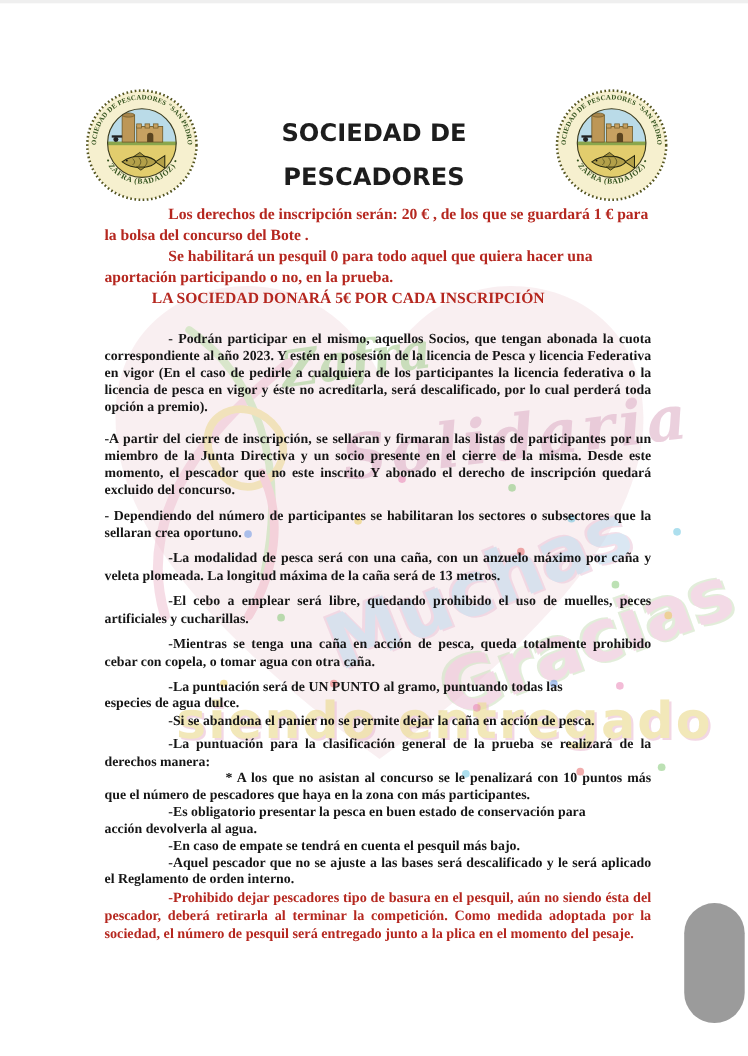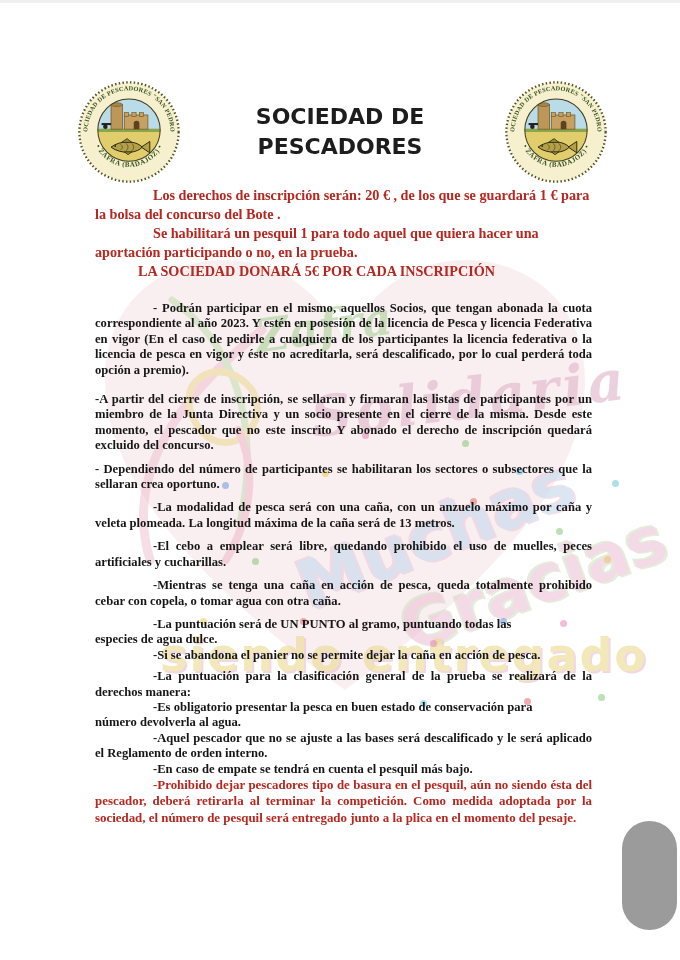--- a/index.html
+++ b/index.html
@@ -5,21 +5,21 @@
   html,body{margin:0;padding:0;background:#fff;}
   .page{position:relative;width:680px;height:960px;background:#ffffff;overflow:hidden;
         font-family:"Liberation Serif", serif;}
   .topstrip{position:absolute;left:0;top:0;width:680px;height:3px;background:#efefef;}
 
   
   .logo{position:absolute;top:80px;width:104px;height:104px;}
   .logo.left{left:77px;} .logo.right{left:504px;}
   .title{position:absolute;left:178px;top:102px;width:324px;text-align:center;
          font-family:"DejaVu Sans", sans-serif;font-weight:700;color:#1d1d1d;
-         font-size:22px;line-height:30px;letter-spacing:0px;}
+         font-size:22px;line-height:40px;letter-spacing:0px;}
 
   
   .wm{position:absolute;inset:0;z-index:0;pointer-events:none;}
   .wm-heart{position:absolute;left:95px;top:245px;width:500px;height:470px;opacity:0.5;}
   .wm-script{position:absolute;font-family:"DejaVu Serif", serif;font-style:italic;font-weight:700;}
   .wm-s1{left:255px;top:300px;font-size:46px;color:#b9d8a9;transform:rotate(-8deg);opacity:.75;}
   .wm-s2{left:310px;top:365px;font-size:56px;color:#e3bdd0;transform:rotate(-7deg);opacity:.7;letter-spacing:4px;}
   .wm-bubble{position:absolute;font-family:"DejaVu Sans", sans-serif;font-weight:800;opacity:.6;}
   .wm-b1{left:290px;top:495px;font-size:68px;color:#c3d8ec;transform:rotate(-22deg);
          text-shadow:2px 2px 0 #eccadb,-2px -2px 0 #eccadb;}
@@ -172,37 +172,38 @@
         <circle cx="-13.5" cy="-1.2" r="0.9" fill="#111"></circle>
         <path d="M-8 -3 Q-4 0 -8 3 M-2 -4 Q2 0 -2 4 M4 -4 Q8 0 4 4" stroke="#23250f" stroke-width="0.5" fill="none"></path>
       </g>
     </g>
     <circle cx="55" cy="53" r="33" fill="none" stroke="#3c3c20" stroke-width="1.1"></circle>
   </svg>
 
   <div class="doc">
     <p class="red pre i58">Los derechos de inscripción serán: 20 € , de los que se guardará 1 € para
 la bolsa del concurso del Bote .</p>
-    <p class="red pre i58">Se habilitará un pesquil 1 para todo aquel que quiera hacer una
+    <p class="red pre i58">Se habilitará un pesquil 0 para todo aquel que quiera hacer una
 aportación participando o no, en la prueba.</p>
     <p class="red i43">LA SOCIEDAD DONARÁ 5€ POR CADA INSCRIPCIÓN</p>
     <p class="i58 mt20 mb14">- Podrán participar en el mismo, aquellos Socios, que tengan abonada la cuota correspondiente al año 2023.  Y estén en posesión de la  licencia de Pesca y licencia Federativa en vigor (En el caso de pedirle a cualquiera de los participantes la licencia federativa o la licencia de pesca en vigor y éste no acreditarla, será descalificado, por lo cual perderá toda opción a premio).</p>
     <p class="mb8">-A partir del cierre de inscripción, se sellaran y firmaran las listas de participantes por un miembro de la Junta Directiva y un socio presente en el cierre de la misma. Desde este momento, el pescador que no este inscrito Y abonado el derecho de inscripción quedará excluido del concurso.</p>
     <p class="mb8">- Dependiendo del número de participantes se  habilitaran los sectores o subsectores que la sellaran crea oportuno.</p>
     <p class="i58 mb8">-La modalidad de pesca será con  una caña, con un anzuelo máximo por caña y veleta plomeada. La longitud máxima de la caña será de 13 metros.</p>
     <p class="i58 mb8">-El cebo a emplear será libre, quedando prohibido el uso de muelles, peces artificiales y cucharillas.</p>
     <p class="i58 mb8">-Mientras se tenga una caña en acción de pesca, queda totalmente prohibido cebar con copela, o tomar agua con otra caña.</p>
     <p class="i58 pre">-La puntuación será de UN PUNTO al gramo, puntuando todas las
 especies de agua dulce.</p>
     <p class="i58 mb6">-Si se abandona el panier no se permite dejar la caña en acción de pesca.</p>
     <p class="i58">-La puntuación para la clasificación general de la prueba se realizará de la derechos manera:</p>
+    <p class="i110">* A los que no asistan al concurso se le penalizará con 10 puntos más que el número de pescadores que haya en la zona con más participantes.</p>
     <p class="i58 pre">-Es obligatorio presentar la pesca en buen estado de conservación para
-número devolverla al agua.</p>
+acción devolverla al agua.</p>
+    <p class="i58">-En caso de empate se tendrá en cuenta el pesquil más bajo.</p>
     <p class="i58">-Aquel pescador que no se ajuste a las bases será descalificado y le será aplicado el Reglamento de orden interno.</p>
-    <p class="i58">-En caso de empate se tendrá en cuenta el pesquil más bajo.</p>
     <p class="red i58" style="font-size:12.9px;line-height:16.5px;">-Prohibido dejar pescadores tipo de basura en el pesquil, aún no siendo ésta del pescador, deberá retirarla al terminar la competición. Como medida adoptada por la sociedad, el número de pesquil será entregado junto a la plica en el momento del pesaje.</p>
   </div>
 
   <button class="handle">
     <span class="bars">
       <span class="bar"></span>
       <span class="bar"></span>
     </span>
   </button>
 </div>

